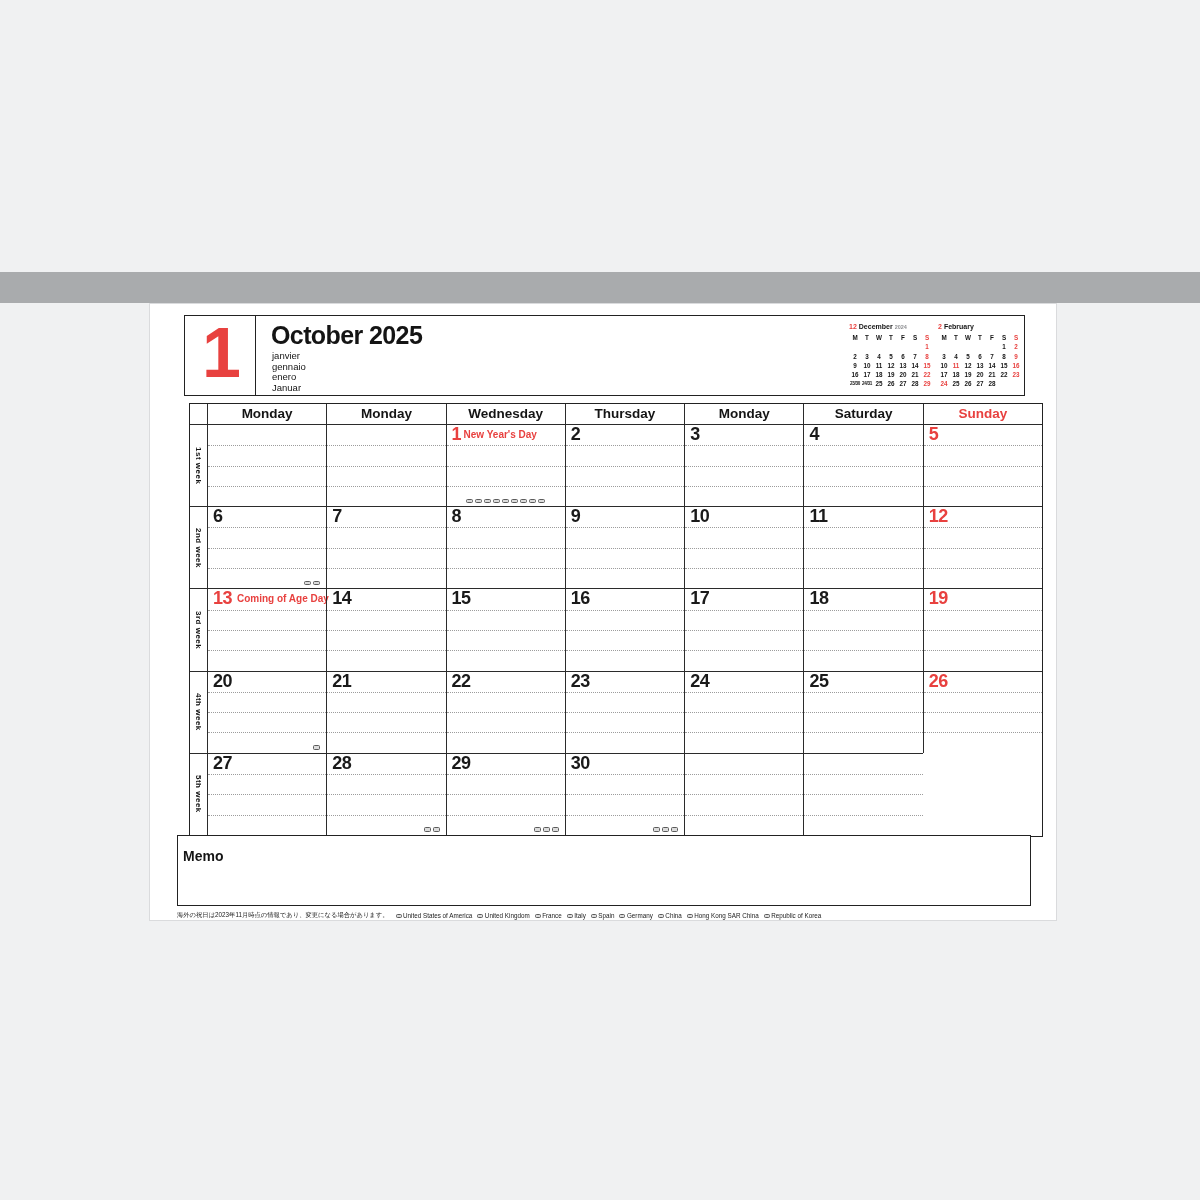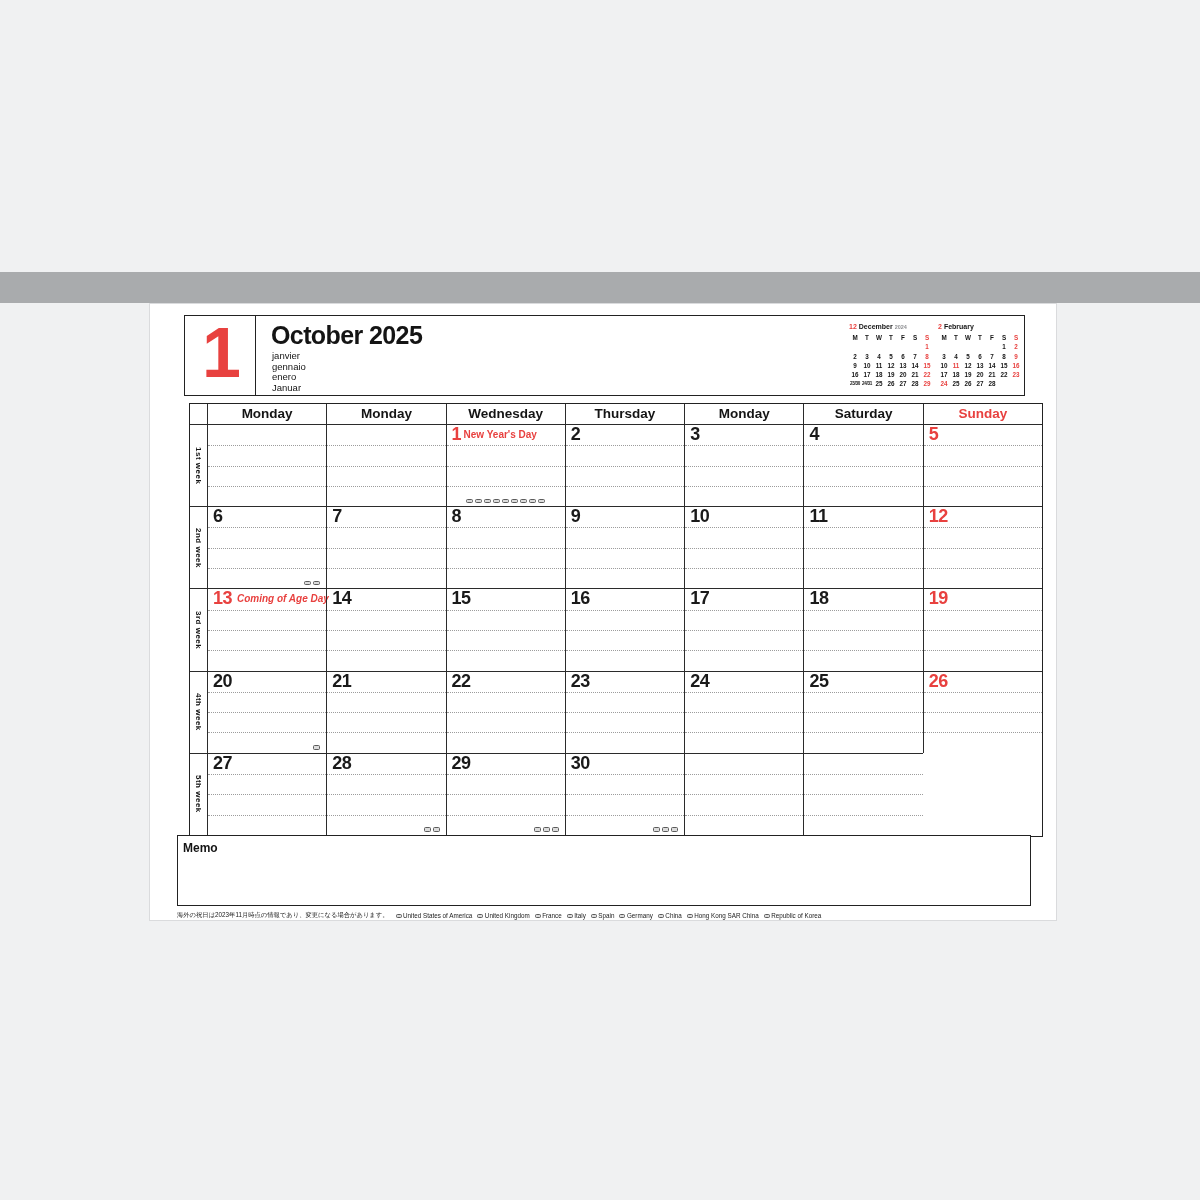--- a/index.html
+++ b/index.html
@@ -40,21 +40,21 @@
   .r1{top:25%;} .r2{top:50%;} .r3{top:75%;}
   .date { position:absolute; left:5px; top:-1px; font-size:18px; font-weight:bold; color:#1a1a1a; letter-spacing:-0.5px; }
   .date.red { color:var(--red); }
   .holiday { position:absolute; top:4px; font-size:10px; font-weight:bold; color:var(--red); white-space:nowrap; }
   .flags { position:absolute; bottom:3px; right:6px; display:flex; gap:2px; }
   .flags.center { left:0; right:0; justify-content:center; }
   .flag { width:7px; height:4.6px; border:0.5px solid #5c5c5c; border-radius:1.5px; background:#dcdcdc; display:inline-block; }
 
   
   .memo { position:absolute; left:27px; top:531px; width:854px; height:71px; border:1.5px solid #222; background:#fff; }
-  .memo-label { position:absolute; left:5px; top:5px; font-size:12px; font-weight:bold; color:#141414; }
+  .memo-label { position:absolute; left:5px; top:12px; font-size:14px; font-weight:bold; color:#141414; }
 
   
   .fineprint { position:absolute; left:27px; top:607px; display:flex; align-items:center; gap:7px; white-space:nowrap; }
   .fineprint .note { font-size:6.3px; color:#1a1a1a; }
   .legend { display:flex; align-items:center; gap:5px; }
   .legend-item { display:flex; align-items:center; gap:1.5px; font-size:6.3px; color:#1a1a1a; }
   .legend-item .flag { width:6px; height:4px; }
 
   :root, .canvas { --red:#e8413f; }
 </style>
@@ -281,21 +281,21 @@
           <div class="rule r2"></div>
           <div class="rule r3"></div>
           <span class="date red">12</span>
         </div>
         <div class="gcell wlabel no-l">3rd week</div>
         <div class="gcell dcell">
           <div class="rule r1"></div>
           <div class="rule r2"></div>
           <div class="rule r3"></div>
           <span class="date red">13</span>
-          <span class="holiday" style="left: 29px; font-style: italic;">Coming of Age Day</span>
+          <span class="holiday" style="left: 29px;">Coming of Age Day</span>
         </div>
         <div class="gcell dcell">
           <div class="rule r1"></div>
           <div class="rule r2"></div>
           <div class="rule r3"></div>
           <span class="date">14</span>
         </div>
         <div class="gcell dcell">
           <div class="rule r1"></div>
           <div class="rule r2"></div>

